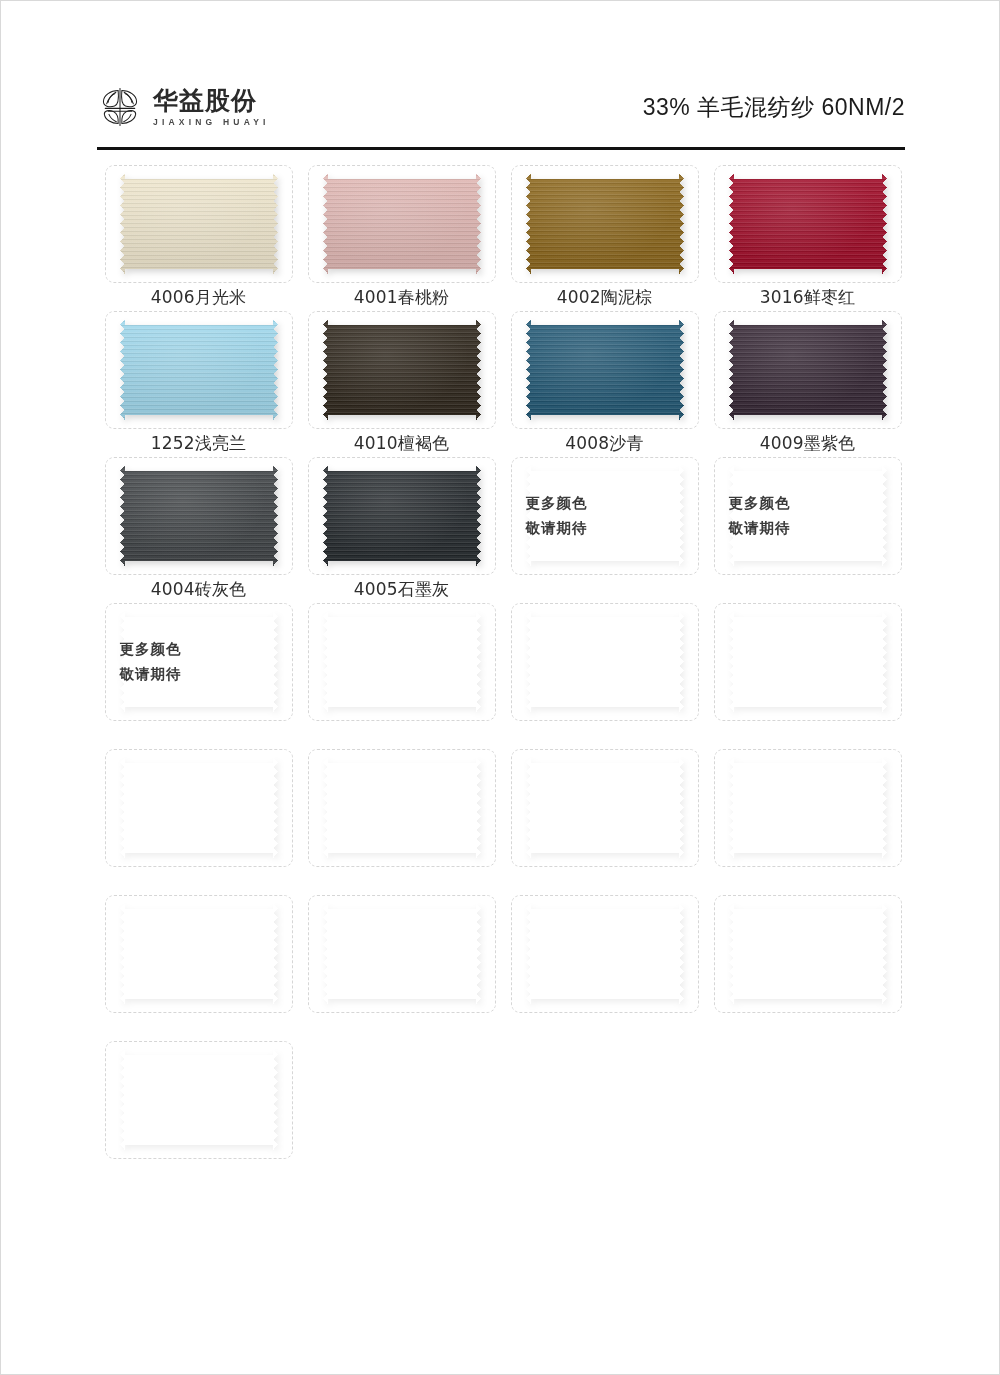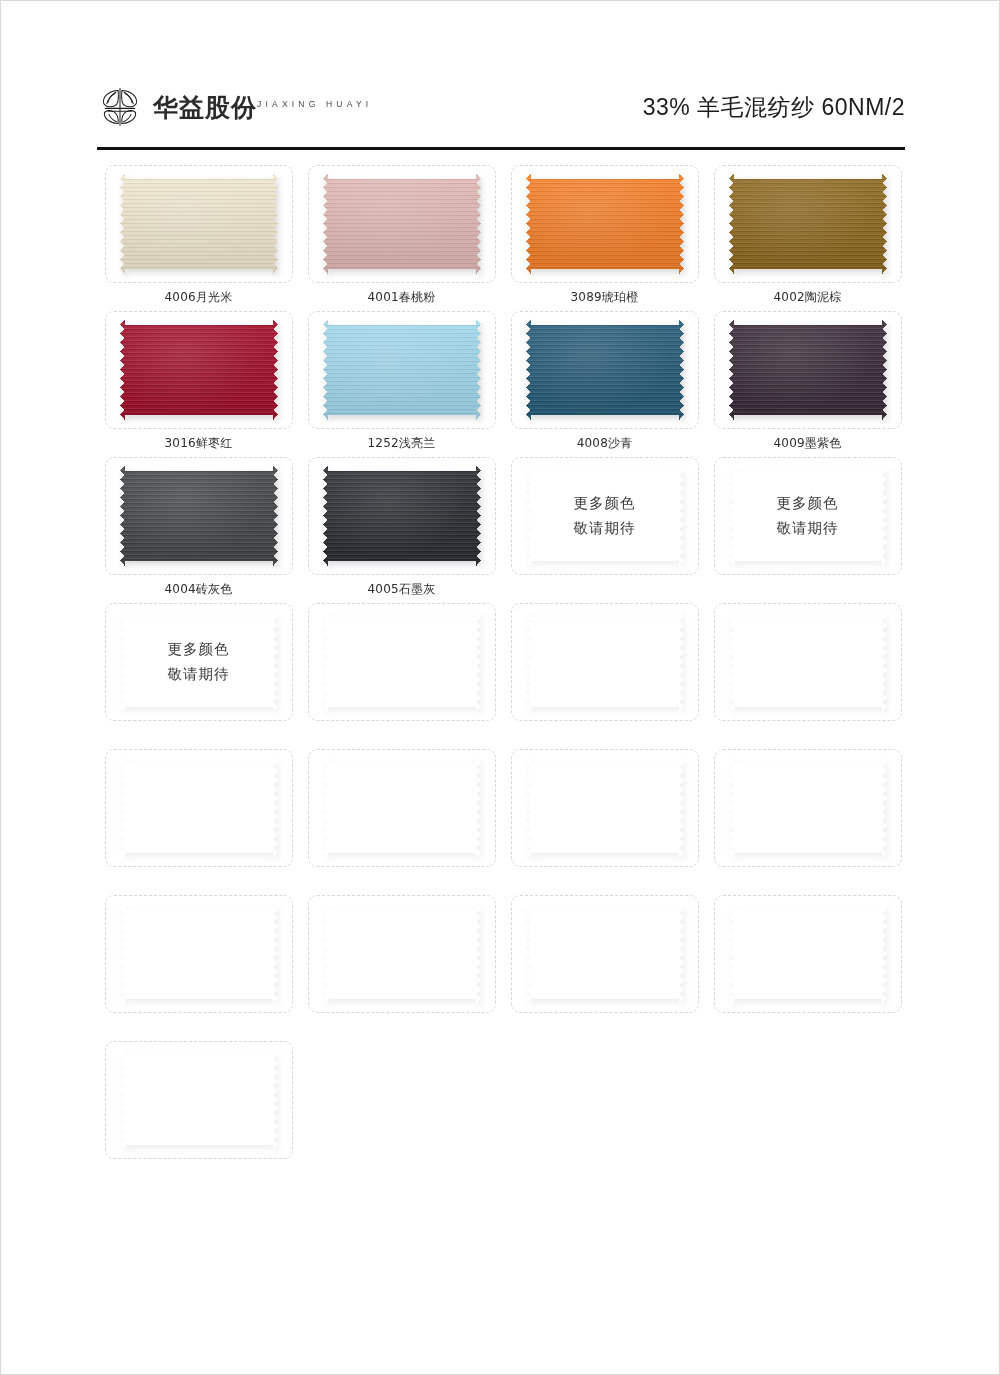--- a/index.html
+++ b/index.html
@@ -42,34 +42,34 @@
     align-items: center;
     gap: 10px;
   }
   .brand-mark {
     width: 46px;
     height: 46px;
     flex: 0 0 auto;
   }
   .brand-text {
     display: flex;
-    flex-direction: row;
+    flex-direction: column;
     line-height: 1;
   }
   .brand-cn {
     font-family: "DejaVu Sans", sans-serif;
     font-size: 25px;
     font-weight: 700;
     color: #2b2b2b;
     letter-spacing: 1px;
   }
   .brand-en {
     font-family: "Liberation Sans", sans-serif;
     font-size: 8.5px;
-    font-weight: 400;
+    font-weight: 700;
     color: #4a4a4a;
     letter-spacing: 4.2px;
     margin-top: 5px;
   }
   .title {
     font-family: Liberation Sans, sans-serif;
     font-size: 23px;
     font-weight: 400;
     color: #1c1c1c;
     letter-spacing: 0.5px;
@@ -115,22 +115,22 @@
     position: relative;
   }
 
   
   .swatch {
     width: 158px;
     height: 100px;
     position: relative;
     display: flex;
     align-items: center;
-    justify-content: center;
     filter: drop-shadow(2px 3px 3px rgba(0,0,0,0.16));
+    font-weight: bold;
   }
   
   .zig {
     position: absolute;
     inset: 0;
     background-color: var(--c);
     
     background-image:
       repeating-linear-gradient(
         to bottom,
@@ -189,21 +189,21 @@
     font-size: 14.5px;
     line-height: 1.75;
     color: #3a3a3a;
     letter-spacing: 1px;
     pointer-events: none;
   }
 
   .cell-label {
     margin-top: 6px;
     font-family: "DejaVu Sans", sans-serif;
-    font-size: 12px;
+    font-size: 17px;
     color: #2e2e2e;
     letter-spacing: 0.2px;
     text-align: center;
     height: 16px;
     line-height: 16px;
     white-space: nowrap;
   }
 </style>
 </head>
 <body>
@@ -254,48 +254,48 @@
         <div class="cell-frame">
           <div class="swatch">
             <div class="zig" style="--c: #E0B6B2;"></div>
           </div>
         </div>
         <div class="cell-label">4001春桃粉</div>
       </div>
       <div class="cell">
         <div class="cell-frame">
           <div class="swatch">
-            <div class="zig" style="--c: #F47A20;"></div>
-          </div>
-        </div>
-        <div class="cell-label">3089琥珀橙</div>
-      </div>
-      <div class="cell">
-        <div class="cell-frame">
-          <div class="swatch">
             <div class="zig" style="--c: #8A6418;"></div>
           </div>
         </div>
         <div class="cell-label">4002陶泥棕</div>
       </div>
       <div class="cell">
         <div class="cell-frame">
           <div class="swatch">
             <div class="zig" style="--c: #9E0724;"></div>
           </div>
         </div>
         <div class="cell-label">3016鲜枣红</div>
       </div>
       <div class="cell">
         <div class="cell-frame">
           <div class="swatch">
             <div class="zig" style="--c: #9ED7EC;"></div>
           </div>
         </div>
         <div class="cell-label">1252浅亮兰</div>
+      </div>
+      <div class="cell">
+        <div class="cell-frame">
+          <div class="swatch">
+            <div class="zig" style="--c: #2C2419;"></div>
+          </div>
+        </div>
+        <div class="cell-label">4010檀褐色</div>
       </div>
       <div class="cell">
         <div class="cell-frame">
           <div class="swatch">
             <div class="zig" style="--c: #1F5673;"></div>
           </div>
         </div>
         <div class="cell-label">4008沙青</div>
       </div>
       <div class="cell">

